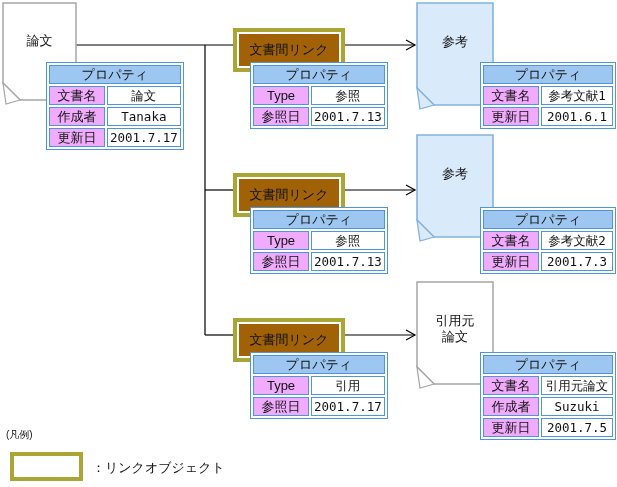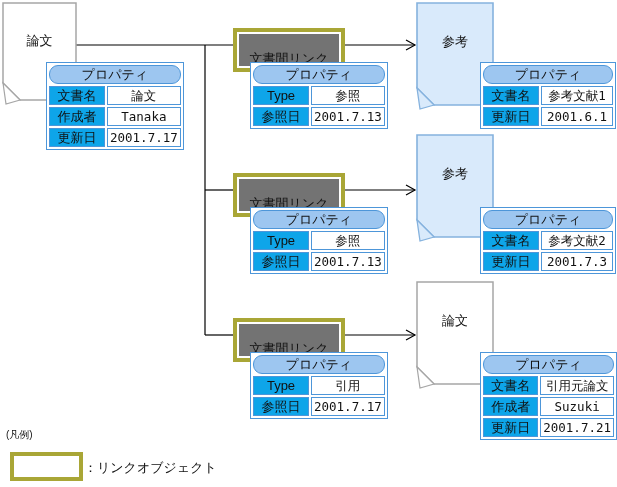--- a/index.html
+++ b/index.html
@@ -33,39 +33,39 @@
     line-height: 15px;
   }
   table.ptable td {
     border: 1px solid #4D96D9;
     text-align: center;
     vertical-align: middle;
     padding: 1px 2px;
     height: 15px;
     white-space: nowrap;
   }
-  table.ptable td.hdr { background: #9DC6F0; border-radius: 9px; }
-  table.ptable td.key { background: #0ea5e9; width: 50px; }
+  table.ptable td.hdr { background: #9DC6F0; }
+  table.ptable td.key { background: #f0abfc; width: 50px; }
   table.ptable td.val {
     background: #ffffff;
     width: 66px;
     font-family: "DejaVu Sans Mono", "Liberation Sans", sans-serif;
     font-size: 12.5px;
   }
   
   .linkbox {
     position: absolute;
     box-sizing: border-box;
     width: 112px;
     height: 44px;
     border: 4px solid #A9A636;
-    background: #737373;
+    background: #a16207;
     box-shadow: inset 0 0 0 2px #ffffff;
     display: flex;
-    align-items: flex-end;
+    align-items: center;
     justify-content: center;
     font-size: 13px;
     white-space: nowrap;
   }
   
   .doclabel {
     position: absolute;
     text-align: center;
     font-size: 13px;
     line-height: 16px;
@@ -245,39 +245,40 @@
       <td class="val">参考文献2</td>
     </tr>
     <tr>
       <td class="key">更新日</td>
       <td class="val">2001.7.3</td>
     </tr>
   </tbody>
     </table>
 
   <div class="doclabel" style="left:417px; top:313px; width:76px;">
+    <div>引用元</div>
     <div>論文</div>
   </div>
   <table class="ptable" style="left:480px; top:352px;">
     <tbody>
         <tr>
           <td class="hdr" colspan="2">プロパティ</td>
         </tr>
     <tr>
       <td class="key">文書名</td>
       <td class="val">引用元論文</td>
     </tr>
     <tr>
       <td class="key">作成者</td>
       <td class="val">Suzuki</td>
     </tr>
     <tr>
       <td class="key">更新日</td>
-      <td class="val">2001.7.21</td>
+      <td class="val">2001.7.5</td>
     </tr>
   </tbody>
     </table>
 
   <div class="legend-title" style="left:6px; top:428px;">(凡例)</div>
   <div class="legendbox" style="left:10px; top:452px;"></div>
-  <div class="legend-label" style="left:84px; top:459px;">：リンクオブジェクト</div>
+  <div class="legend-label" style="left:92px; top:459px;">：リンクオブジェクト</div>
 
 </div>
 
 </body></html>

